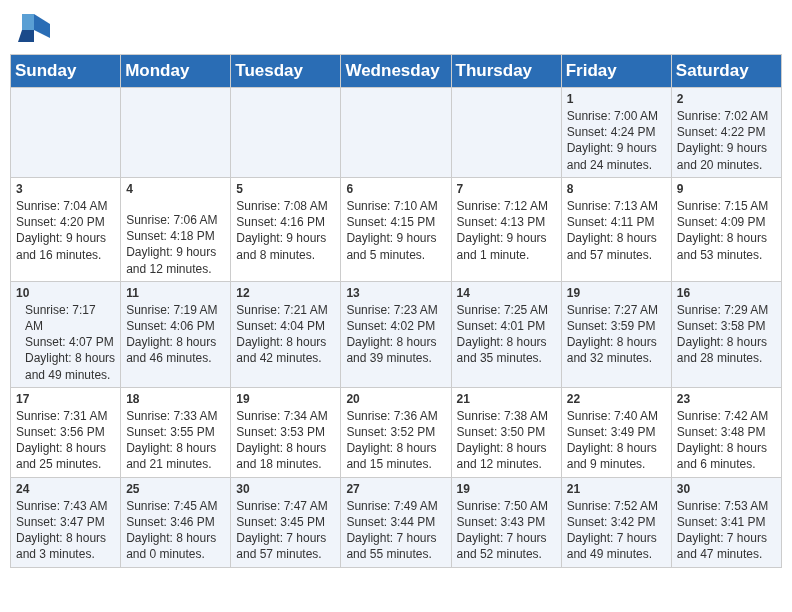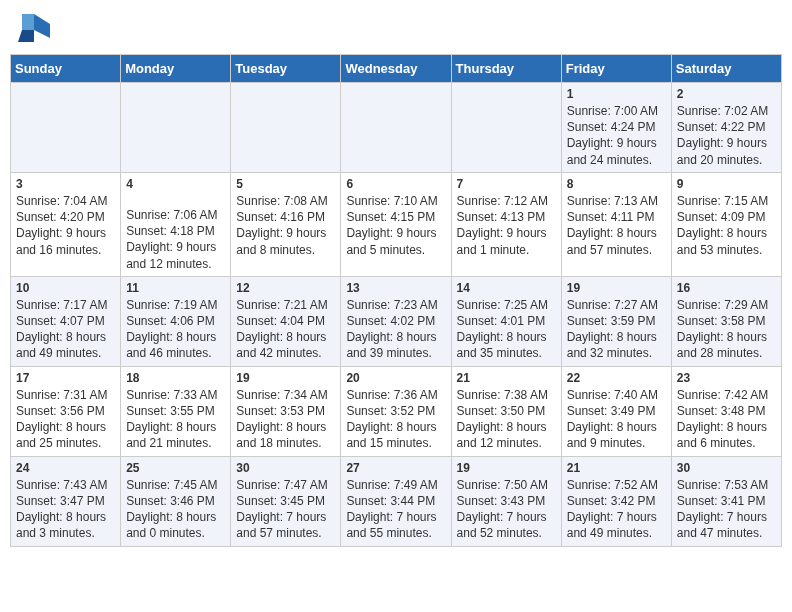--- a/index.html
+++ b/index.html
@@ -54,21 +54,21 @@
       color: #555;
     }
     .calendar-table {
       width: 100%;
       border-collapse: collapse;
       table-layout: fixed;
     }
     .calendar-table thead th {
       background-color: #2a6db5;
       color: #fff;
-      font-size: 13px;
+      font-size: 17px;
       font-weight: bold;
       padding: 6px 4px;
       text-align: left;
       border: 1px solid #ccc;
     }
     .calendar-table tbody td {
       vertical-align: top;
       border: 1px solid #ccc;
       padding: 4px 5px;
       font-size: 10.5px;
@@ -196,21 +196,21 @@
           <span class="day-number">9</span>
           <div class="day-info" style="white-space: pre-line;">Sunrise: 7:15 AM
 Sunset: 4:09 PM
 Daylight: 8 hours
 and 53 minutes.</div>
         </td>
       </tr>
       <tr>
         <td>
           <span class="day-number">10</span>
-          <div class="day-info" style="white-space: pre-line;">Sunrise: 7:17 AM
+          <div class="day-info" style="white-space: pre-line; margin-left: 9px;">Sunrise: 7:17 AM
 Sunset: 4:07 PM
 Daylight: 8 hours
 and 49 minutes.</div>
         </td>
         <td>
           <span class="day-number">11</span>
           <div class="day-info" style="white-space: pre-line;">Sunrise: 7:19 AM
 Sunset: 4:06 PM
 Daylight: 8 hours
 and 46 minutes.</div>

